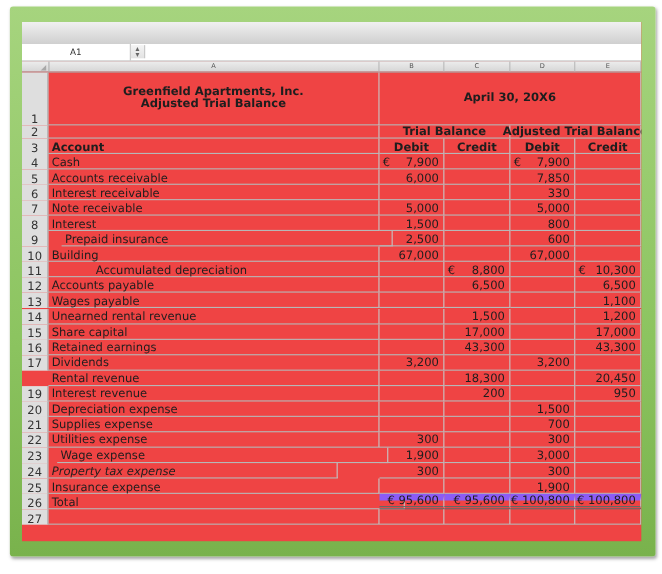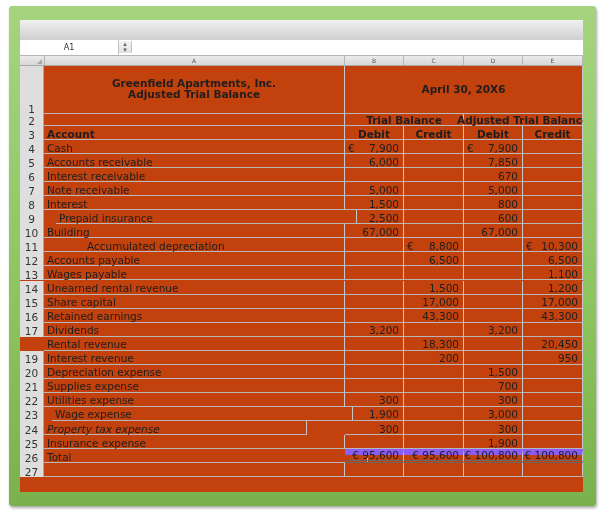--- a/index.html
+++ b/index.html
@@ -9,21 +9,21 @@
     position: relative; overflow: hidden;
   }
   .frame {
     position: absolute; left: 9px; top: 6px; width: 587px; height: 500px;
     background: linear-gradient(180deg, #a6d47e 0%, #8cc460 60%, #79b24c 100%);
     border-radius: 3px;
     box-shadow: 1px 2px 3px rgba(0,0,0,0.35);
   }
   .window {
     position: absolute; left: 20px; top: 20px; width: 563px; height: 472px;
-    background: #c2410c; overflow: hidden;
+    background: #ef4444; overflow: hidden;
   }
   .toolbar {
     position: absolute; left: 0; top: 0; width: 563px; height: 20px;
     background: linear-gradient(180deg, #f0f0f0 0%, #cfcfcf 100%);
     border-bottom: 1px solid #a9a9a9;
   }
   .formula-bar {
     position: absolute; left: 0; top: 20px; width: 563px; height: 15px;
     background: #ffffff; border-bottom: 1px solid #b5b5b5;
   }
@@ -163,21 +163,21 @@
       </div>
       <div class="row-num" style="top:102.10px; height:14.05px;">6</div>
       <div class="cell acct" style="left:24px; top:102.10px; width:301px; height:14.05px;">Interest receivable</div>
       <div class="cell num" style="left:325px; top:102.10px; width:59px; height:14.05px;">
         <span></span>
       </div>
       <div class="cell num" style="left:384px; top:102.10px; width:60px; height:14.05px;">
         <span></span>
       </div>
       <div class="cell num" style="left:444px; top:102.10px; width:59px; height:14.05px;">
-        <span>670</span>
+        <span>330</span>
       </div>
       <div class="cell num" style="left:503px; top:102.10px; width:60px; height:14.05px;">
         <span></span>
       </div>
       <div class="row-num" style="top:116.15px; height:14.05px;">7</div>
       <div class="cell acct" style="left:24px; top:116.15px; width:301px; height:14.05px;">Note receivable</div>
       <div class="cell num" style="left:325px; top:116.15px; width:59px; height:14.05px;">
         <span>5,000</span>
       </div>
       <div class="cell num" style="left:384px; top:116.15px; width:60px; height:14.05px;">

